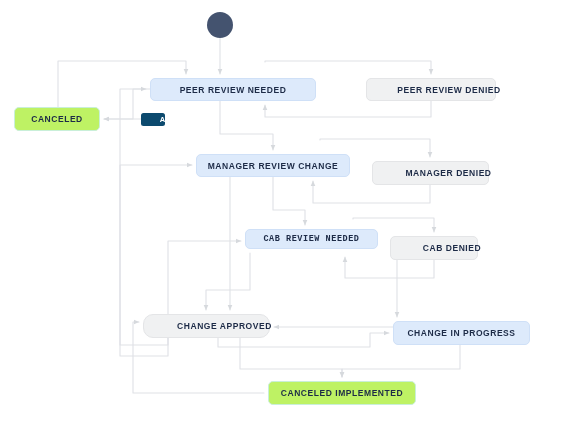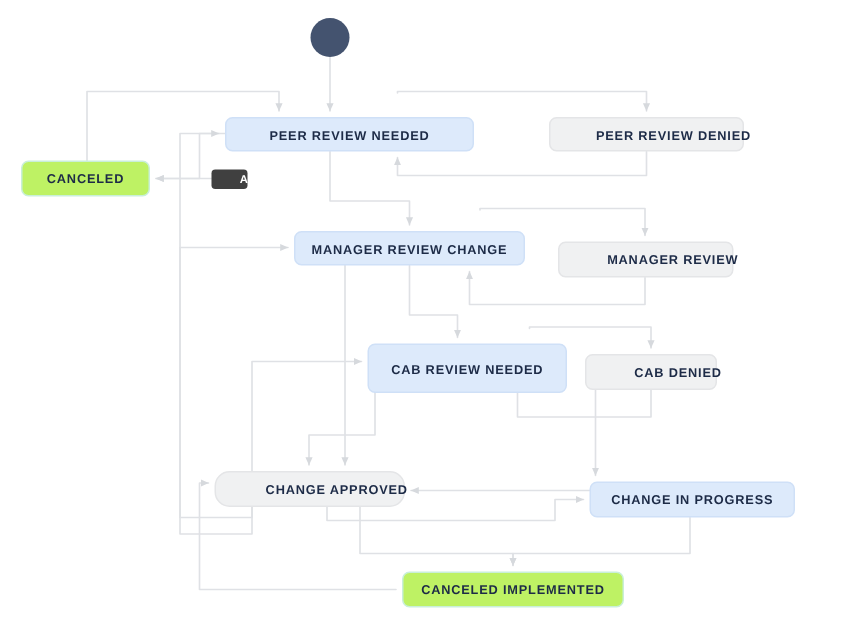--- a/index.html
+++ b/index.html
@@ -53,21 +53,21 @@
   }
   .start-node {
     position: absolute;
     border-radius: 50%;
     background: #44536f;
     z-index: 3;
   }
   .badge {
     position: absolute;
     box-sizing: border-box;
-    background: #404040;
+    background: #0c4a6e;
     color: #ffffff;
     border-radius: 2.5px;
     font-size: 7.5px;
     font-weight: bold;
     letter-spacing: 0.3px;
     display: flex;
     align-items: center;
     justify-content: center;
     z-index: 4;
     padding-left: 24px;
@@ -118,23 +118,23 @@
       <div class="node node-gray" style="left: 366px; top: 78px; width: 130px; height: 23px;">
         <span>PEER REVIEW DENIED</span>
       </div>
       <div class="node node-green" style="left: 14px; top: 107px; width: 86px; height: 24px;">
         <span>CANCELED</span>
       </div>
       <div class="node node-blue" style="left: 196px; top: 154px; width: 154px; height: 23px;">
         <span>MANAGER REVIEW CHANGE</span>
       </div>
       <div class="node node-gray" style="left: 372px; top: 161px; width: 117px; height: 24px;">
-        <span>MANAGER REVIEW</span>
+        <span>MANAGER DENIED</span>
       </div>
-      <div class="node node-blue" style="left: 245px; top: 229px; width: 133px; height: 33px;">
+      <div class="node node-blue" style="left: 245px; top: 229px; width: 133px; height: 20px; font-family: Liberation Mono, monospace;">
         <span>CAB REVIEW NEEDED</span>
       </div>
       <div class="node node-gray" style="left: 390px; top: 236px; width: 88px; height: 24px;">
         <span>CAB DENIED</span>
       </div>
       <div class="node node-gray" style="left: 143px; top: 314px; width: 127px; height: 24px; border-radius: 10px;">
         <span>CHANGE APPROVED</span>
       </div>
       <div class="node node-blue" style="left: 393px; top: 321px; width: 137px; height: 24px;">
         <span>CHANGE IN PROGRESS</span>

